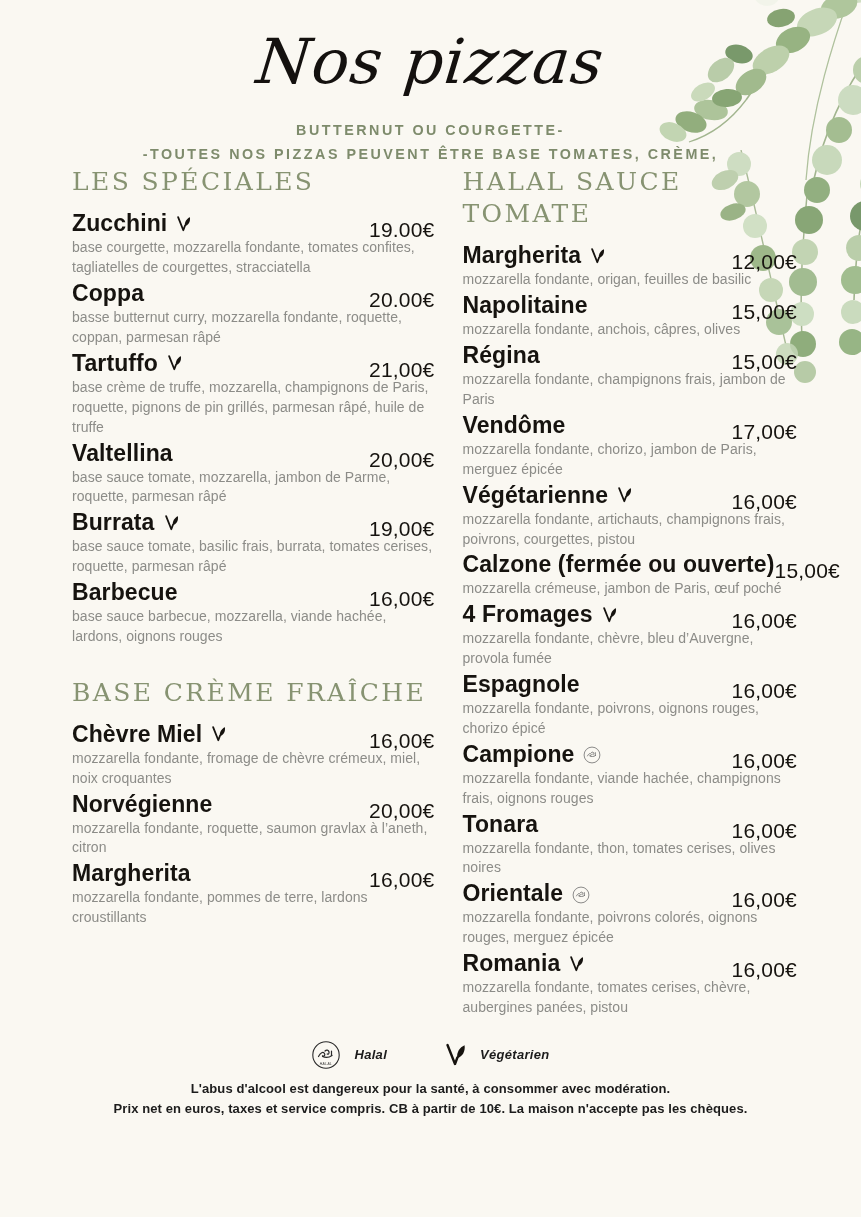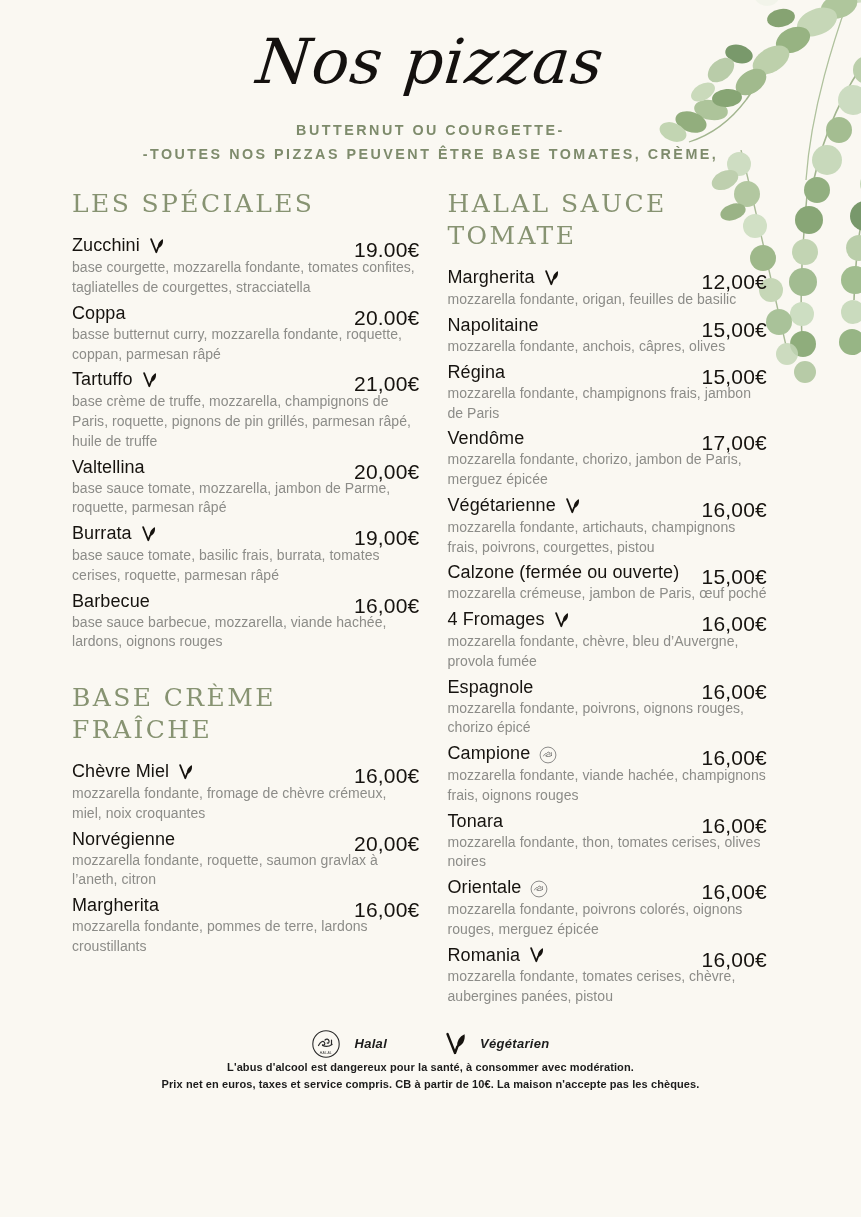--- a/index.html
+++ b/index.html
@@ -66,22 +66,21 @@
     letter-spacing: 2.5px;
     font-weight: 600;
     line-height: 1.65;
     margin: 22px auto 0;
     width: 640px;
   }
 
   
   .columns {
     display: flex;
-    margin-top: 22px;
-    padding: 0 94px 0 72px;
+    padding: 0 64px 0 72px;
     box-sizing: border-box;
   }
   .col {
     width: 50%;
     box-sizing: border-box;
   }
   .col-right {
     padding-left: 28px;
   }
 
@@ -102,22 +101,22 @@
   .item {
     position: relative;
     margin-bottom: 2px;
   }
   .item-head {
     display: flex;
     align-items: baseline;
     justify-content: space-between;
   }
   .item-name {
-    font-size: 18px;
-    font-weight: 400;
+    font-size: 23px;
+    font-weight: 700;
     color: #16130f;
     letter-spacing: 0.1px;
     white-space: nowrap;
   }
   .name-group {
     display: flex;
     align-items: center;
     gap: 9px;
   }
   .item-price {
@@ -171,21 +170,22 @@
     font-size: 13px;
     font-weight: 700;
     color: #1c1c1c;
     letter-spacing: 0.3px;
   }
   .legend-halal-icon { width: 30px; height: 30px; }
   .legend-veg-icon { width: 22px; height: 26px; }
 
   .disclaimer {
     text-align: center;
-    font-size: 11px;
+    margin-top: 9px;
+    font-size: 13px;
     font-weight: 600;
     color: #1c1c1c;
     line-height: 1.58;
     letter-spacing: 0.1px;
   }
   .disclaimer b { font-weight: 800; }
 </style>
 </head>
 <body>
 

